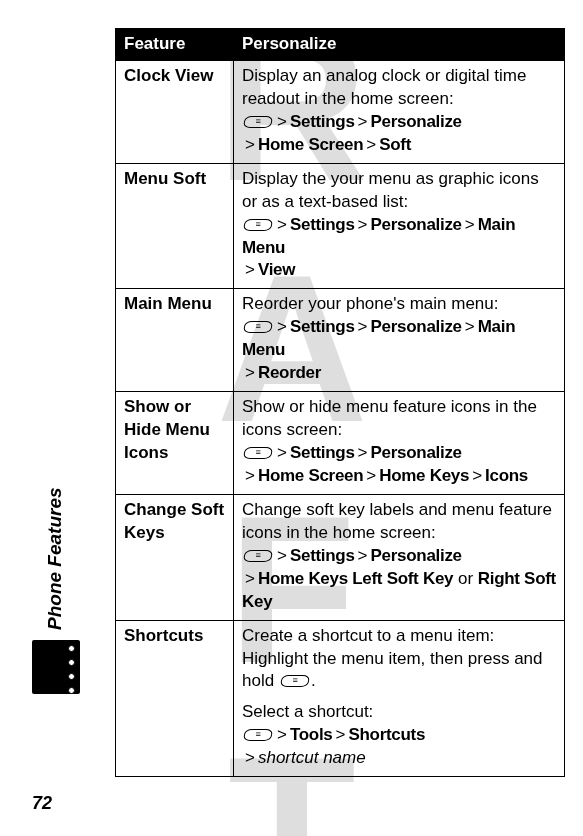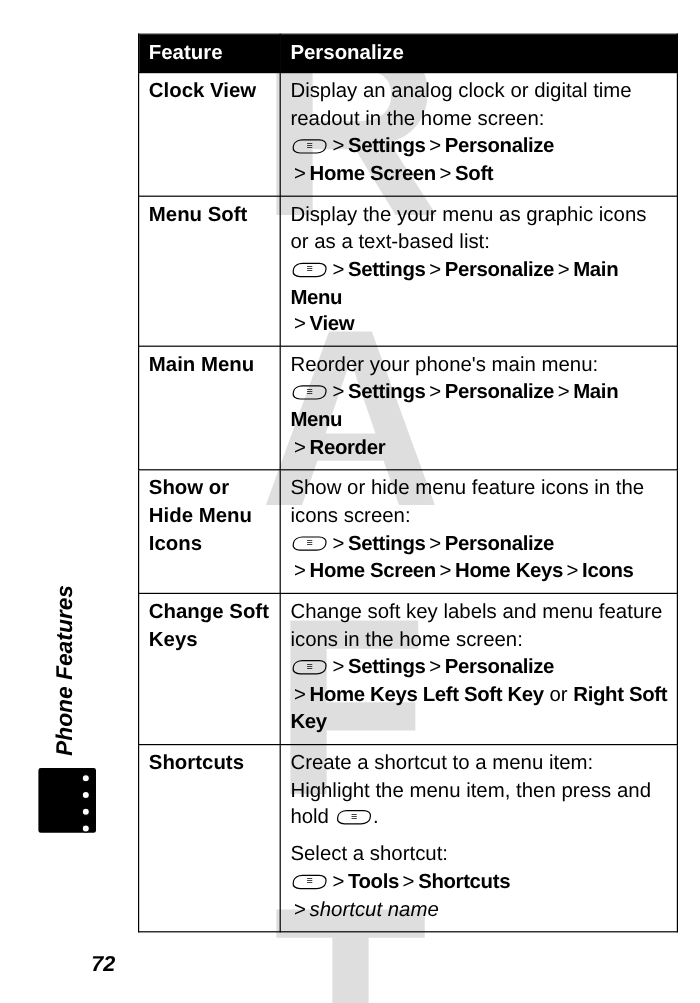--- a/index.html
+++ b/index.html
@@ -117,21 +117,20 @@
     border: 1.3px solid #000;
   }
 
   .page-num {
     position: absolute;
     left: 32px;
     bottom: 22px;
     font-weight: bold;
     font-style: italic;
     font-size: 18px;
-    margin-left: 44px;
   }
 
   .para-gap { height: 8px; }
 </style>
 </head>
 <body>
 
 <div class="watermark">DRAFT</div>
 
 <div class="page">

